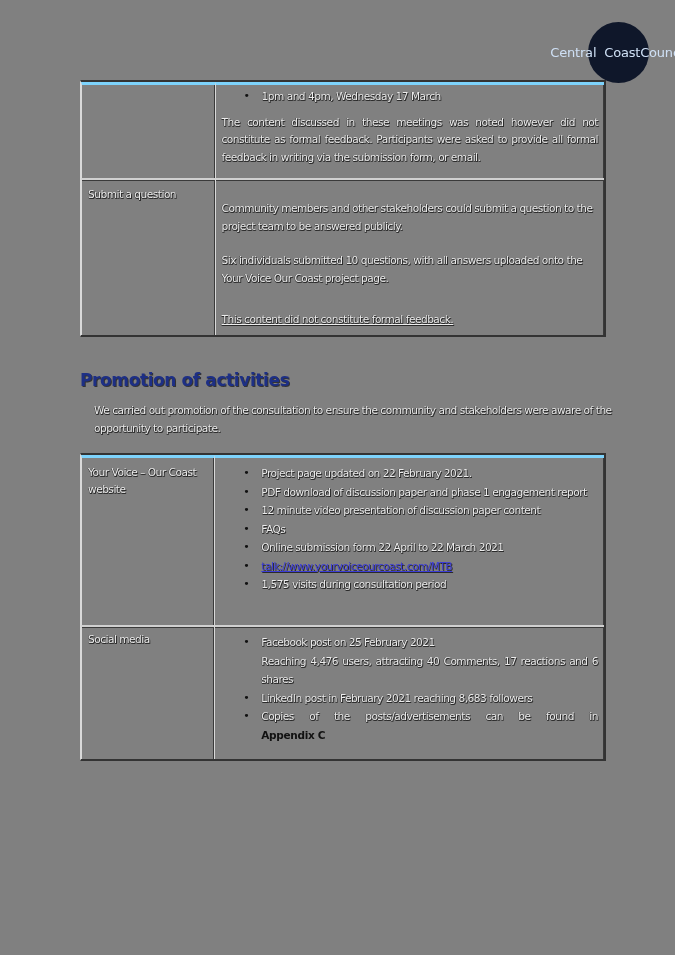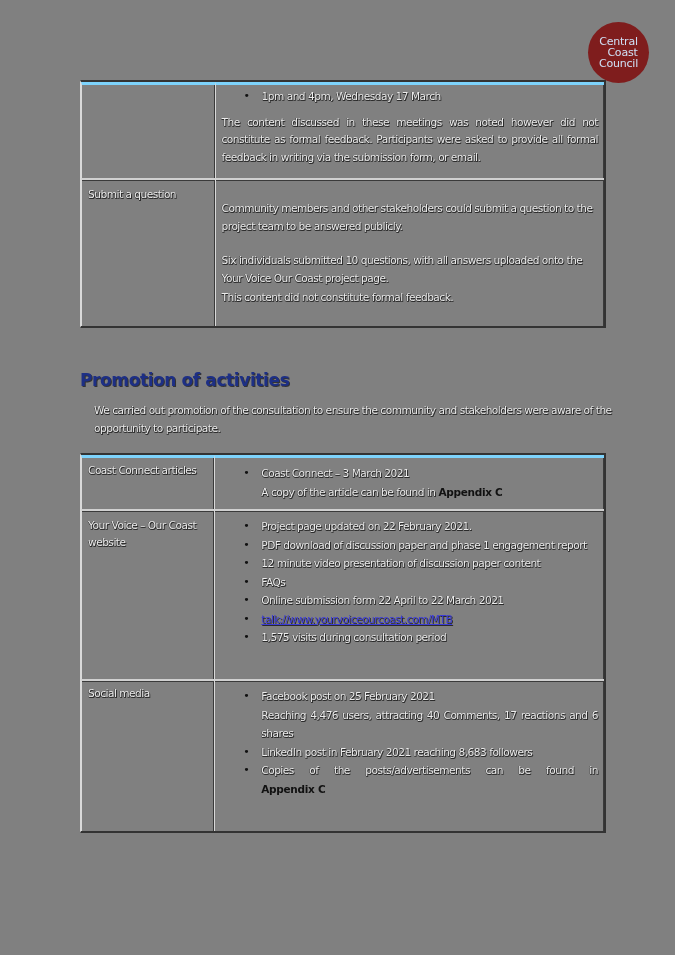--- a/index.html
+++ b/index.html
@@ -8,22 +8,22 @@
     font-family: "DejaVu Sans", sans-serif; color: #f0f0f0;
   }
   .txt {
     color: #ededed;
     text-shadow: 1px 1px 0 #2a2a2a, -0.5px 0 0 #3a3a3a, 0 1px 0 #333;
     font-size: 10.5px; letter-spacing: -0.45px;
   }
   .bold-dark { color: #111; text-shadow: none; font-weight: bold; letter-spacing: -0.3px; }
   .logo {
     position: absolute; left: 588px; top: 22px; width: 61px; height: 61px; border-radius: 50%;
-    background: #7f1d1d; display: flex; flex-direction: column; align-items: center; justify-content: center;
-    color: #cfe0f5; font-size: 11px; line-height: 11px; text-align: center; letter-spacing: -0.2px;
+    background: #0f172a; display: flex; flex-direction: row; align-items: center; justify-content: center;
+    color: #cfe0f5; font-size: 13px; line-height: 11px; text-align: center; letter-spacing: -0.2px;
   }
   .logo span { display: block; }
   .logo .l2 { padding-left: 8px; }
   table.doc {
     position: absolute; left: 80px; width: 526px; border-collapse: separate; border-spacing: 0;
   }
   table.doc td {
     vertical-align: top; padding: 6px 6px; border-left: 1px solid #d9d9d9; border-top: 3px solid #7dd3fc;
     box-shadow: inset -1px 0 0 #3a3a3a;
   }
@@ -64,57 +64,46 @@
         <li>1pm and 4pm, Wednesday 17 March</li>
       </ul>
       <p class="just" style="margin-top:8px; line-height:17.5px;">The content discussed in these meetings was noted however did not constitute as formal feedback. Participants were asked to provide all formal feedback in writing via the submission form, or email.</p>
     </td>
   </tr>
   <tr style="height:148px;">
     <td class="c1" style="padding-top:8px;">Submit a question</td>
     <td class="c2" style="padding-top:20px; line-height:17.5px;">
       <p>Community members and other stakeholders could submit a question to the project team to be answered publicly.</p>
       <p style="margin-top:17px;">Six individuals submitted 10 questions, with all answers uploaded onto the Your Voice Our Coast project page.</p>
-      <p style="margin-top:2px;">This content did not constitute formal feedback.</p>
+      <p style="margin-top:24px;text-decoration:underline;">This content did not constitute formal feedback.</p>
     </td>
   </tr>
 </tbody>
   </table>
 
 <div class="heading">Promotion of activities</div>
 <p class="intro txt">We carried out promotion of the consultation to ensure the community and stakeholders were aware of the opportunity to participate.</p>
 
 <table class="doc txt" style="top:453px;">
   <tbody>
-  <tr style="height:54px;">
-    <td class="c1">Coast Connect articles</td>
-    <td class="c2" style="padding-top:6px;">
-      <ul class="bl">
-        <li>Coast Connect – 3 March 2021</li>
-      </ul>
-      <div class="cont">
-        <span>A copy of the article can be found in </span><span class="bold-dark">Appendix C</span>
-      </div>
-    </td>
-  </tr>
   <tr style="height:170px;">
     <td class="c1" style="line-height:17px;">Your Voice – Our Coast website</td>
     <td class="c2 just" style="padding-top:6px;">
       <ul class="bl">
         <li>Project page updated on 22 February 2021.</li>
         <li>PDF download of discussion paper and phase 1 engagement report</li>
         <li>12 minute video presentation of discussion paper content</li>
         <li>FAQs</li>
         <li>Online submission form 22 April to 22 March 2021</li>
         <li><a class="link">talk://www.yourvoiceourcoast.com/MTB</a></li>
         <li>1,575 visits during consultation period</li>
       </ul>
     </td>
   </tr>
-  <tr style="height:152px;">
+  <tr style="height:134px;">
     <td class="c1">Social media</td>
     <td class="c2 just" style="padding-top:6px;">
       <ul class="bl">
         <li>
           <span>Facebook post on 25 February 2021</span><br>
           <span>Reaching 4,476 users, attracting 40 Comments, 17 reactions and 6 shares</span>
         </li>
         <li>LinkedIn post in February 2021 reaching 8,683 followers</li>
         <li style="text-align:justify; text-align-last:justify;">
           <span>Copies of the posts/advertisements can be found in</span>

